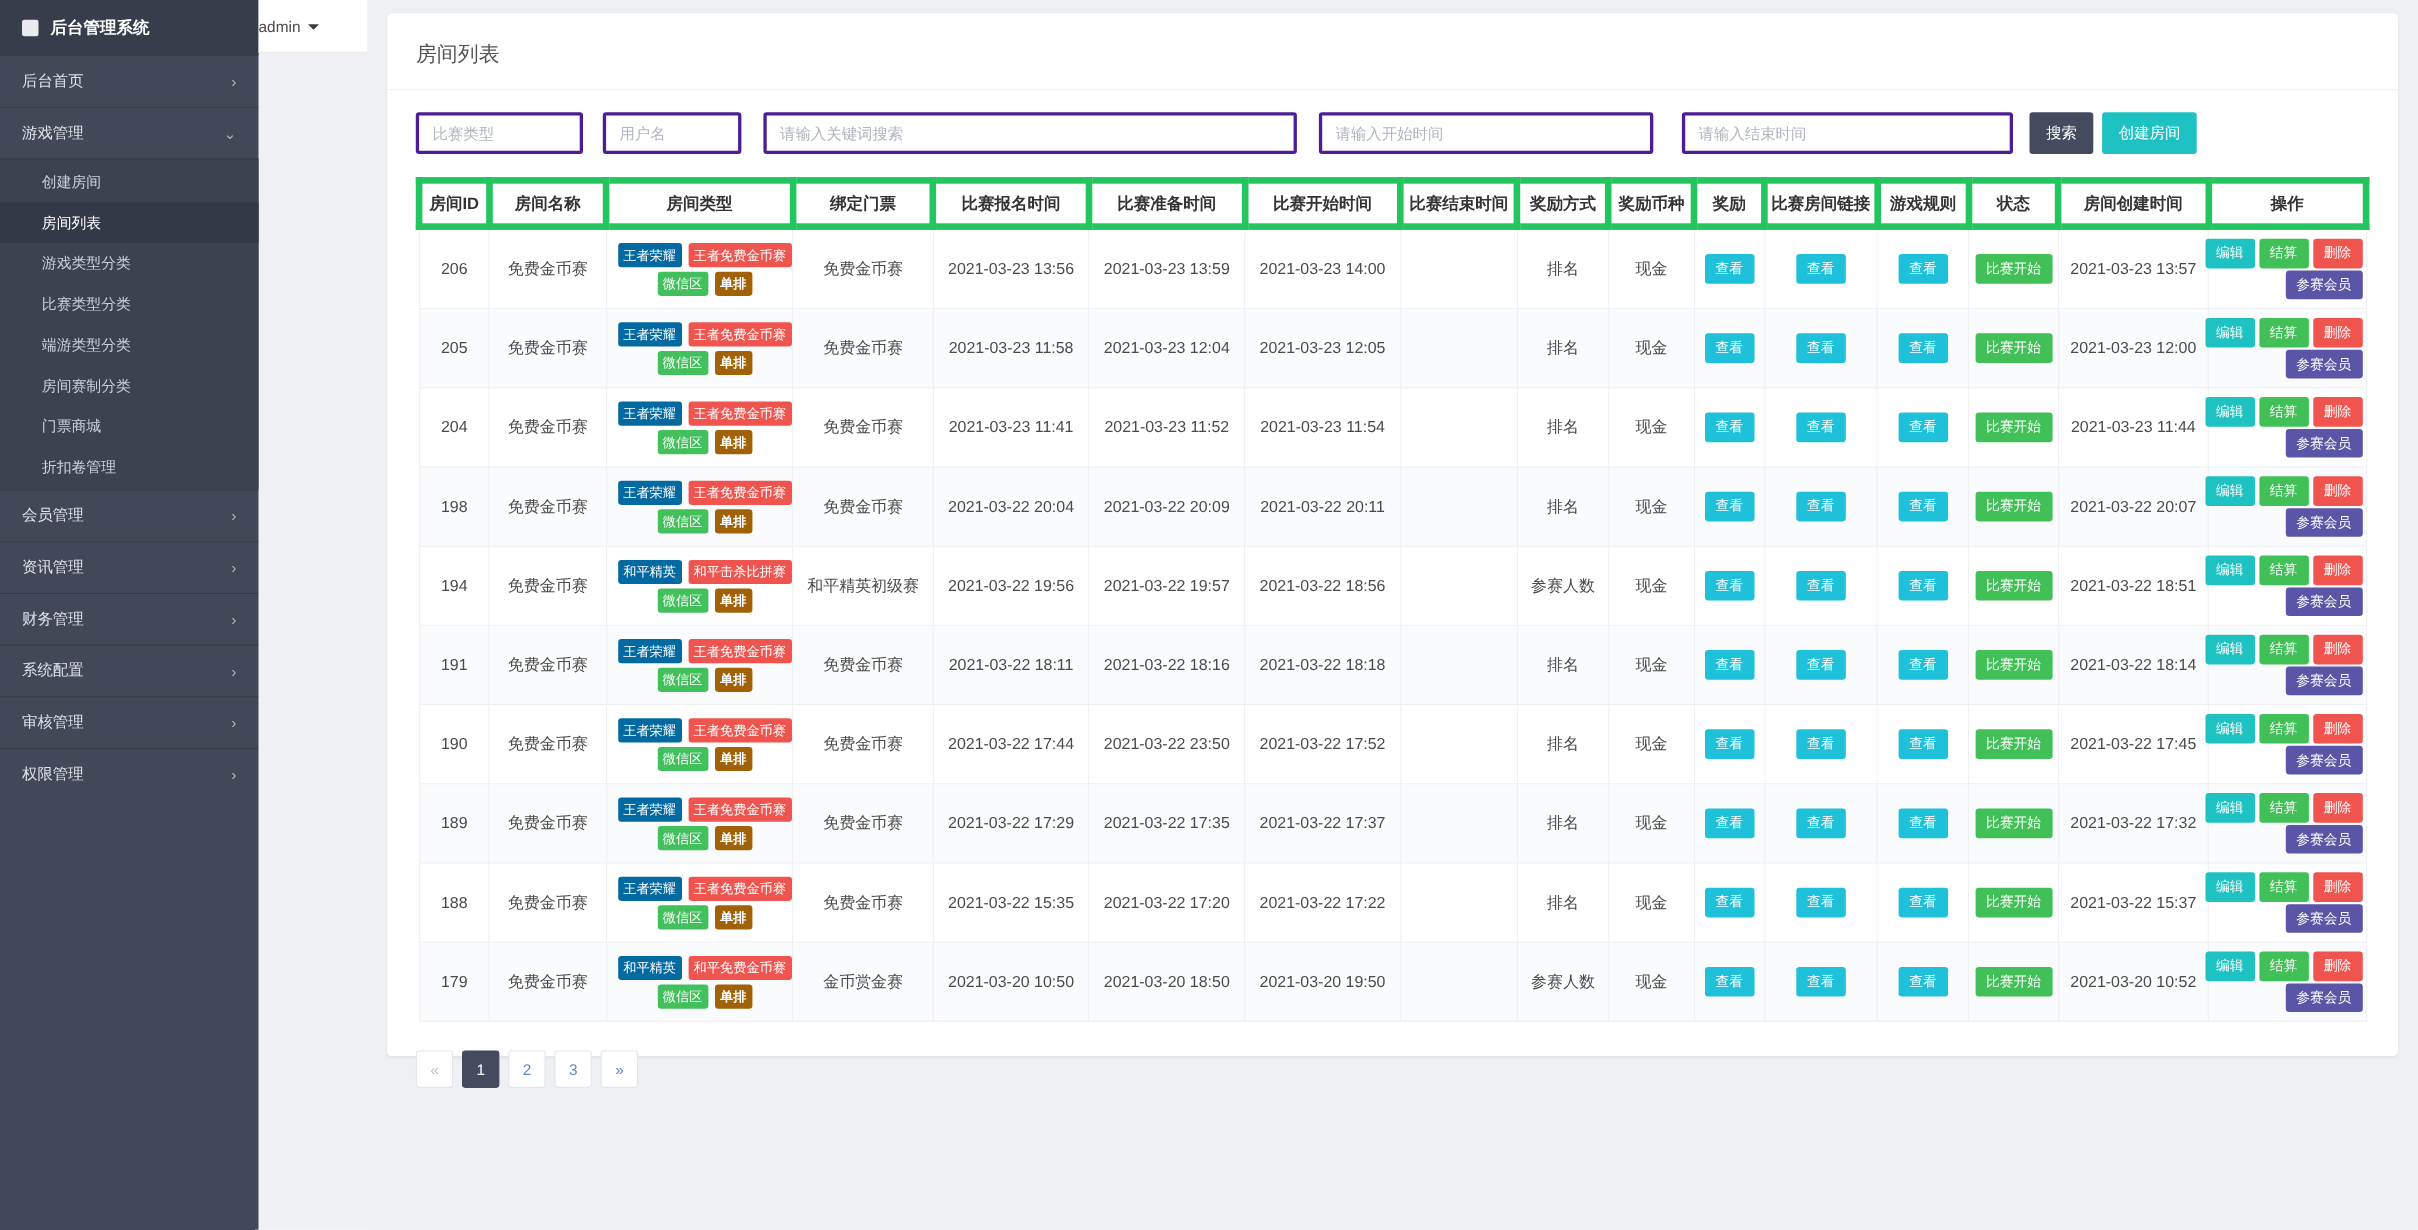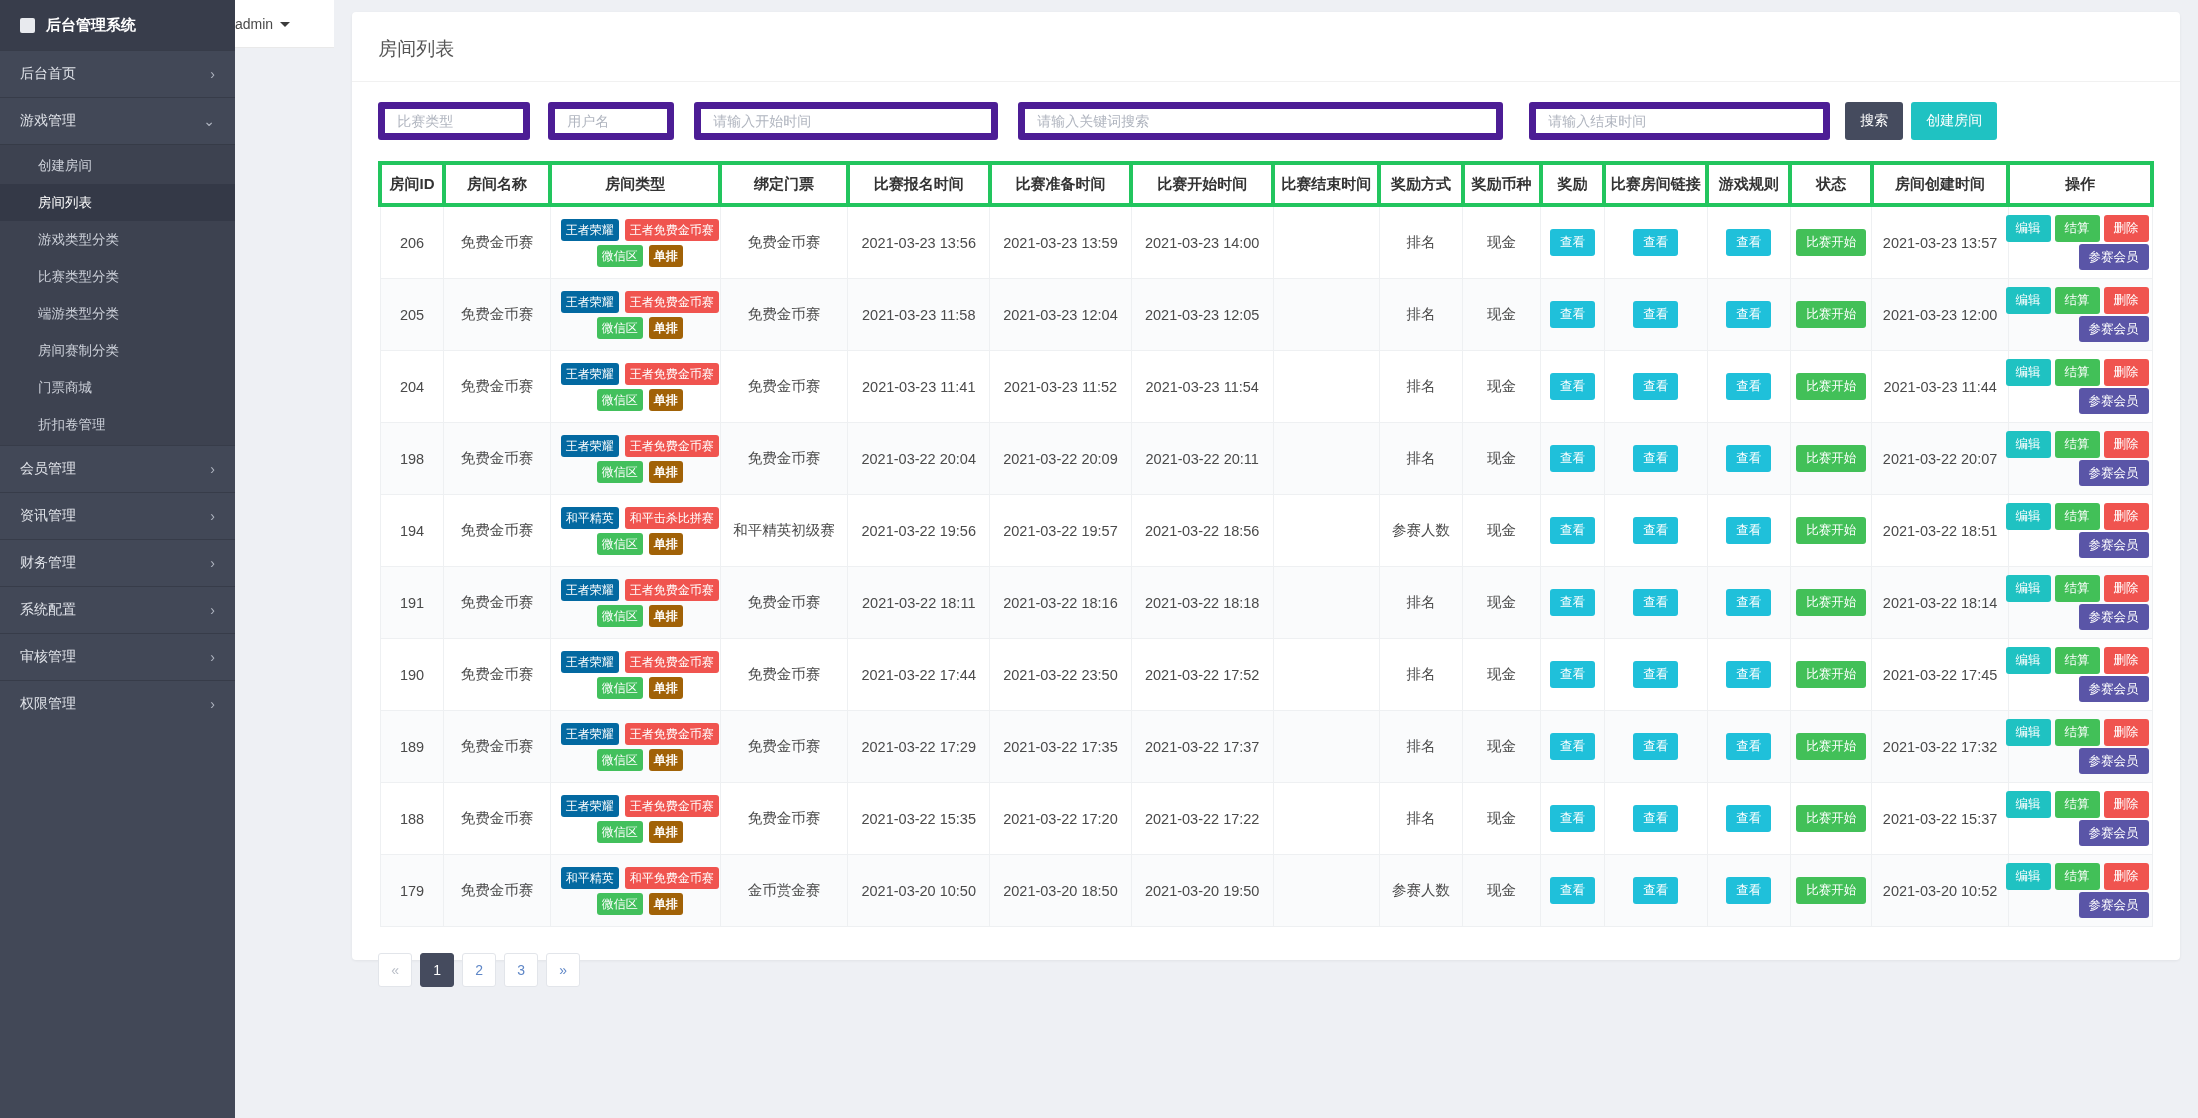--- a/index.html
+++ b/index.html
@@ -41,40 +41,40 @@
   .caret { width: 0; height: 0; border-left: 5px solid transparent; border-right: 5px solid transparent; border-top: 5px solid #3c3c3c; margin-top: 2px; }
 
   .content { flex: 1; padding: 12px 18px 0 18px; background: #eef0f4; }
   .card { background: #ffffff; border-radius: 4px; box-shadow: 0 1px 3px rgba(0,0,0,0.06); height: 948px; }
   .card-header { padding: 24px 26px 19px 26px; border-bottom: 1px solid #f1f1f1; }
   .card-header h2 { font-size: 19px; font-weight: normal; color: #555; }
 
   
   .filters { display: flex; align-items: center; padding: 20px 26px 21px 26px; }
   .inp {
-    height: 38px; border: 7px solid #4c1d95; border-radius: 3px; padding: 0 12px;
+    height: 38px; border: 3px solid #4c1d95; border-radius: 3px; padding: 0 12px;
     font-size: 14px; color: #555; outline: none; background: #fff;
     font-family: "Liberation Sans", "DejaVu Sans", sans-serif;
   }
   .inp::placeholder { color: #b0b5bf; }
   .w-type { width: 152px; }
   .w-user { width: 126px; margin-left: 18px; }
   .w-keyword { width: 485px; margin-left: 20px; }
   .w-start { width: 304px; margin-left: 20px; }
   .w-end { width: 301px; margin-left: 26px; }
   .btn {
     height: 38px; border: none; border-radius: 3px; color: #fff; font-size: 14px;
     padding: 0 15px; cursor: pointer; font-family: "Liberation Sans", "DejaVu Sans", sans-serif;
   }
   .btn-dark { background: #454b5e; margin-left: 15px; }
   .btn-teal { background: #1fc2c2; margin-left: 8px; }
 
   
   table { width: calc(100% - 52px); margin: 0 26px; border-collapse: collapse; table-layout: fixed; text-align: center; }
-  th { height: 42px; font-size: 15px; color: #333; font-weight: bold; border: 4px solid #22c55e; padding: 4px 2px; }
+  th { height: 42px; font-size: 15px; color: #333; font-weight: bold; border: 6px solid #22c55e; padding: 4px 2px; }
   td { height: 63px; font-size: 14.5px; color: #4a4a4a; border: 1px solid #eef0f2; padding: 6px 3px; }
   tbody tr:nth-child(even) { background: #fafbfc; }
   .tags { width: 172px; margin: 0 auto; display: flex; flex-wrap: wrap; justify-content: center; }
   .tag { display: inline-block; margin: 2px 3px; padding: 5px 5px; border-radius: 3px; font-size: 12px; color: #fff; line-height: 1; white-space: nowrap; }
   .tag-blue { background: #0369a1; }
   .tag-red { background: #f0544f; }
   .tag-green { background: #42c05c; }
   .tag-orange { background: #a16207; font-weight: bold; }
   .mini {
     display: inline-block; padding: 7px 10px; border-radius: 3px; font-size: 12.5px;
@@ -165,22 +165,22 @@
     <div class="content">
       <div class="card">
 
         <div class="card-header">
           <h2>房间列表</h2>
         </div>
 
         <div class="filters">
           <input class="inp w-type" placeholder="比赛类型" style="">
           <input class="inp w-user" placeholder="用户名" style="">
+          <input class="inp w-keyword" placeholder="请输入关键词搜索" style="">
           <input class="inp w-start" placeholder="请输入开始时间" style="">
-          <input class="inp w-keyword" placeholder="请输入关键词搜索" style="">
           <input class="inp w-end" placeholder="请输入结束时间" style="">
           <button class="btn btn-dark">搜索</button>
           <button class="btn btn-teal">创建房间</button>
         </div>
 
         <table>
           <colgroup>
             <col style="width:3.6%">
               <col style="width:6.0%">
               <col style="width:9.6%">

